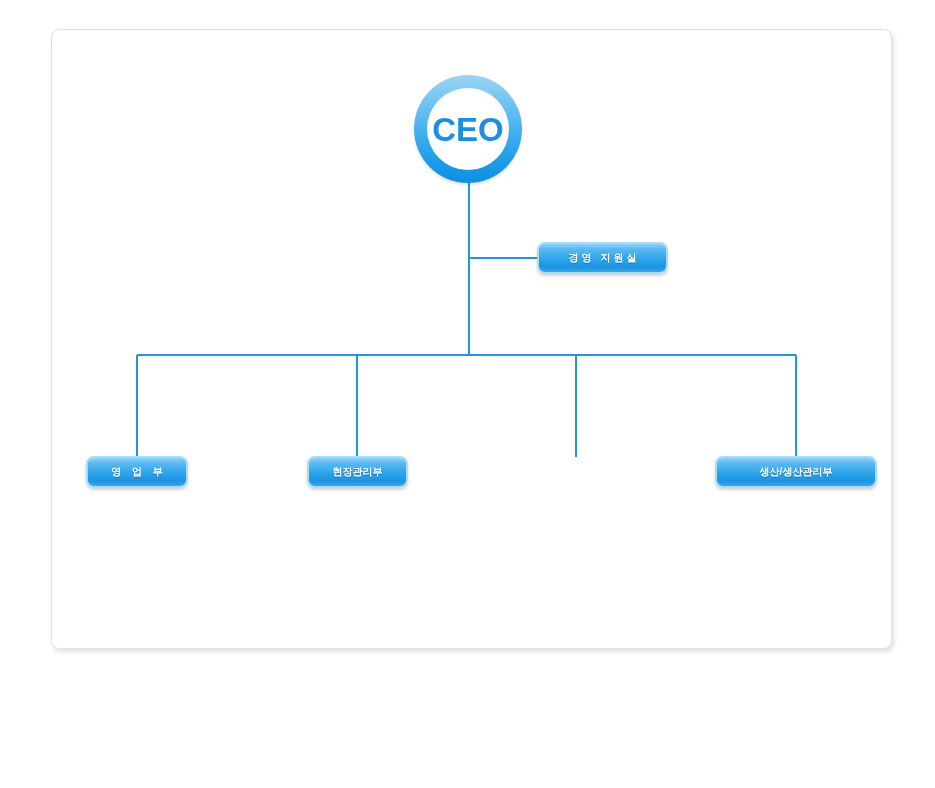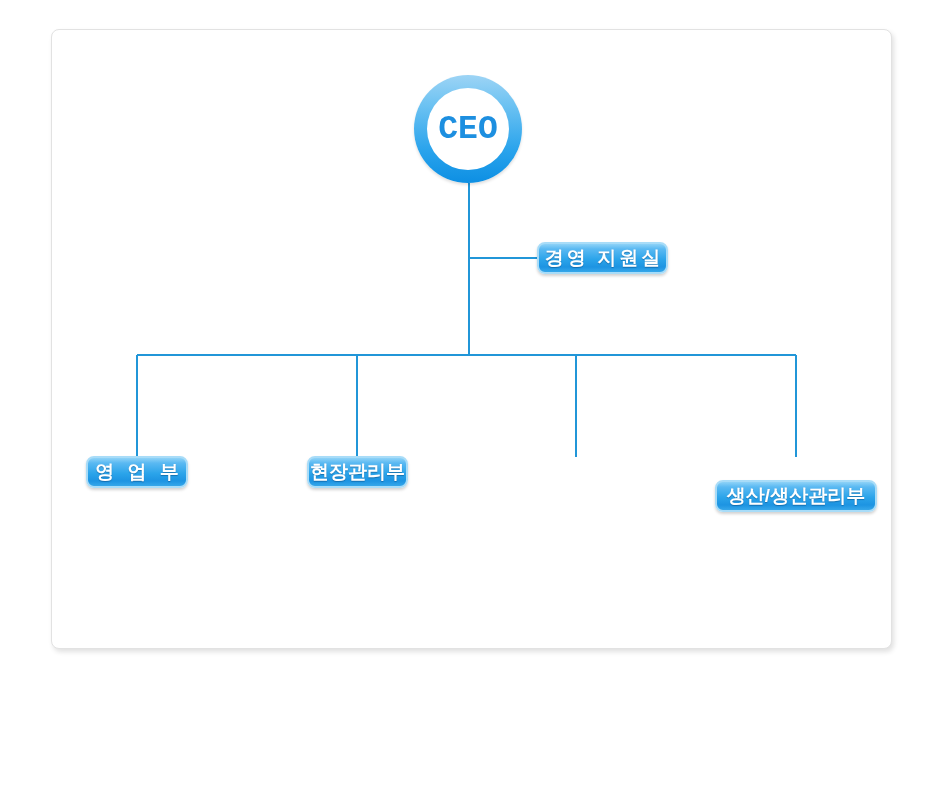--- a/index.html
+++ b/index.html
@@ -67,59 +67,59 @@
     display: flex;
     align-items: center;
     justify-content: center;
   }
   #ceo-label {
     color: #1d8fe0;
     font-size: 33px;
     font-weight: bold;
     letter-spacing: 0px;
     line-height: 1;
-    font-family: Liberation Mono, monospace;
+    font-family: Liberation Sans, sans-serif;
   }
 
   
   .org-box {
     position: absolute;
     height: 32px;
     border-radius: 8px;
     background: linear-gradient(180deg, #8ed2f7 0%, #5ab9f2 18%, #2ba4ea 55%, #1d94e2 82%, #36a7ea 100%);
     border: 2px solid #a8dcf8;
     box-shadow: 0 2px 3px rgba(0,0,0,0.18);
     display: flex;
     align-items: center;
     justify-content: center;
     box-sizing: border-box;
   }
   .org-box-label {
     color: #ffffff;
-    font-size: 19px;
+    font-size: 10px;
     font-weight: bold;
     white-space: nowrap;
     text-shadow: 0 1px 1px rgba(0,60,110,0.45);
     font-family: "Liberation Sans", "DejaVu Sans", sans-serif;
     text-align: center;
   }
   .spaced {
     letter-spacing: 4px;
     text-indent: 4px;
   }
   .spaced-wide {
     letter-spacing: 3px;
     text-indent: 3px;
   }
 
   #box-staff      { left: 537px; top: 242px; width: 131px; }
   #box-dept-0     { left: 86px;  top: 456px; width: 102px; }
   #box-dept-1     { left: 307px; top: 456px; width: 101px; }
   #box-dept-2     { left: 526px; top: 456px; width: 101px; }
-  #box-dept-3     { left: 715px; top: 480px; width: 162px; }
+  #box-dept-3     { left: 715px; top: 456px; width: 162px; }
 </style>
 </head>
 <body>
 
 <div id="stage">
 
   <div id="org-panel"></div>
 
   <svg id="connectors" viewBox="0 0 935 788" width="935" height="788" xmlns="http://www.w3.org/2000/svg">
 

